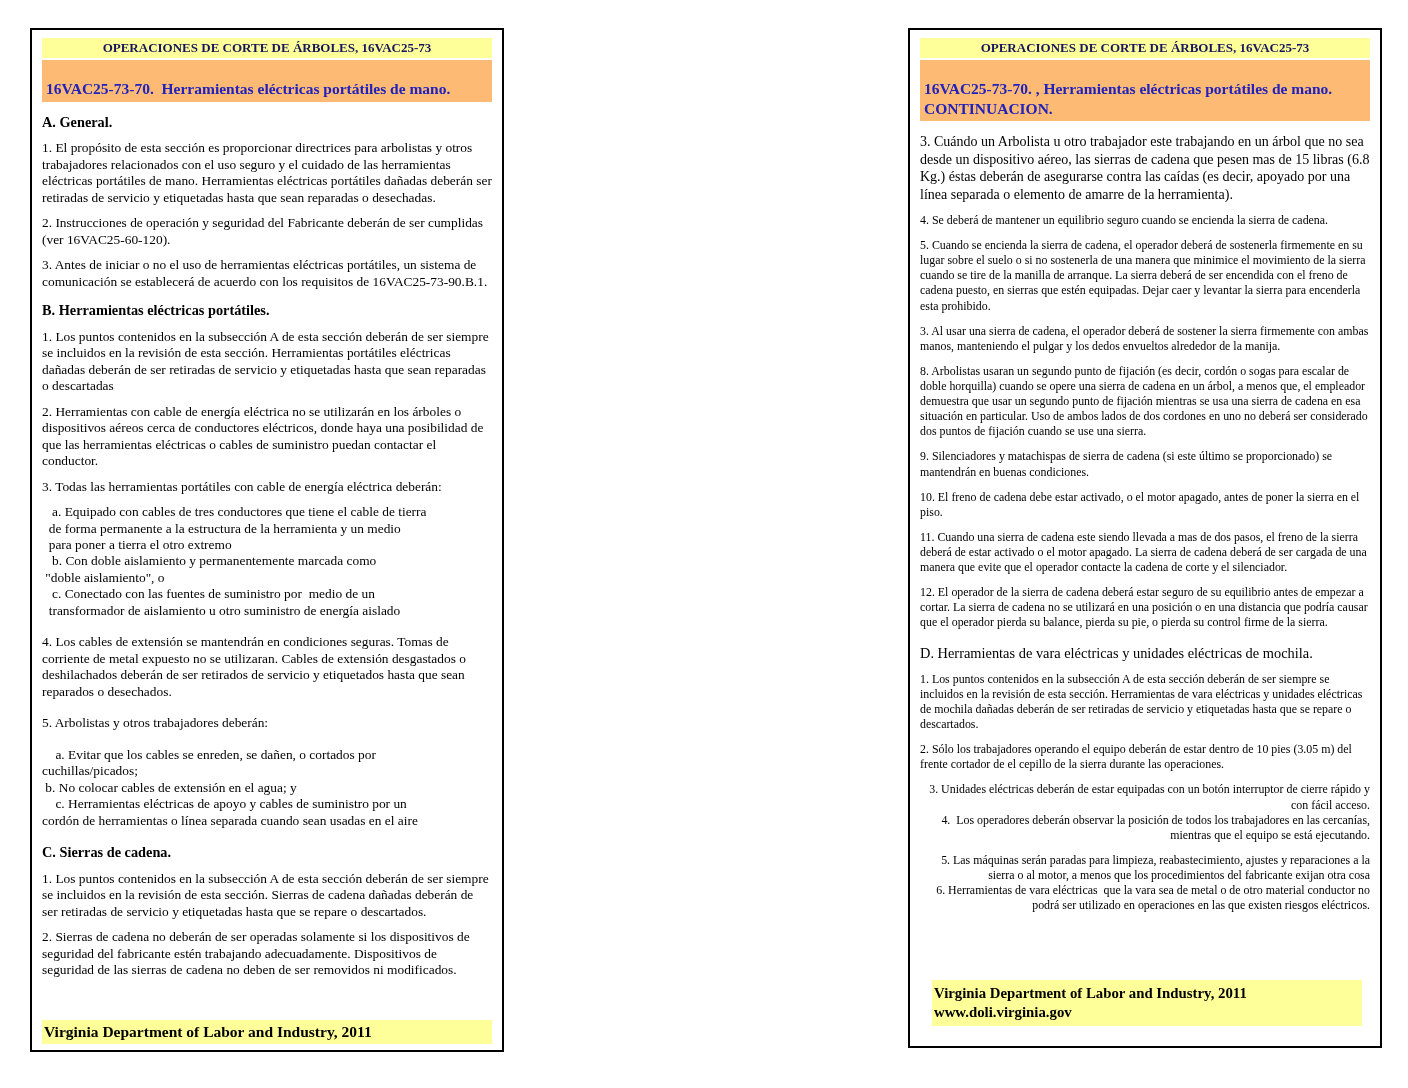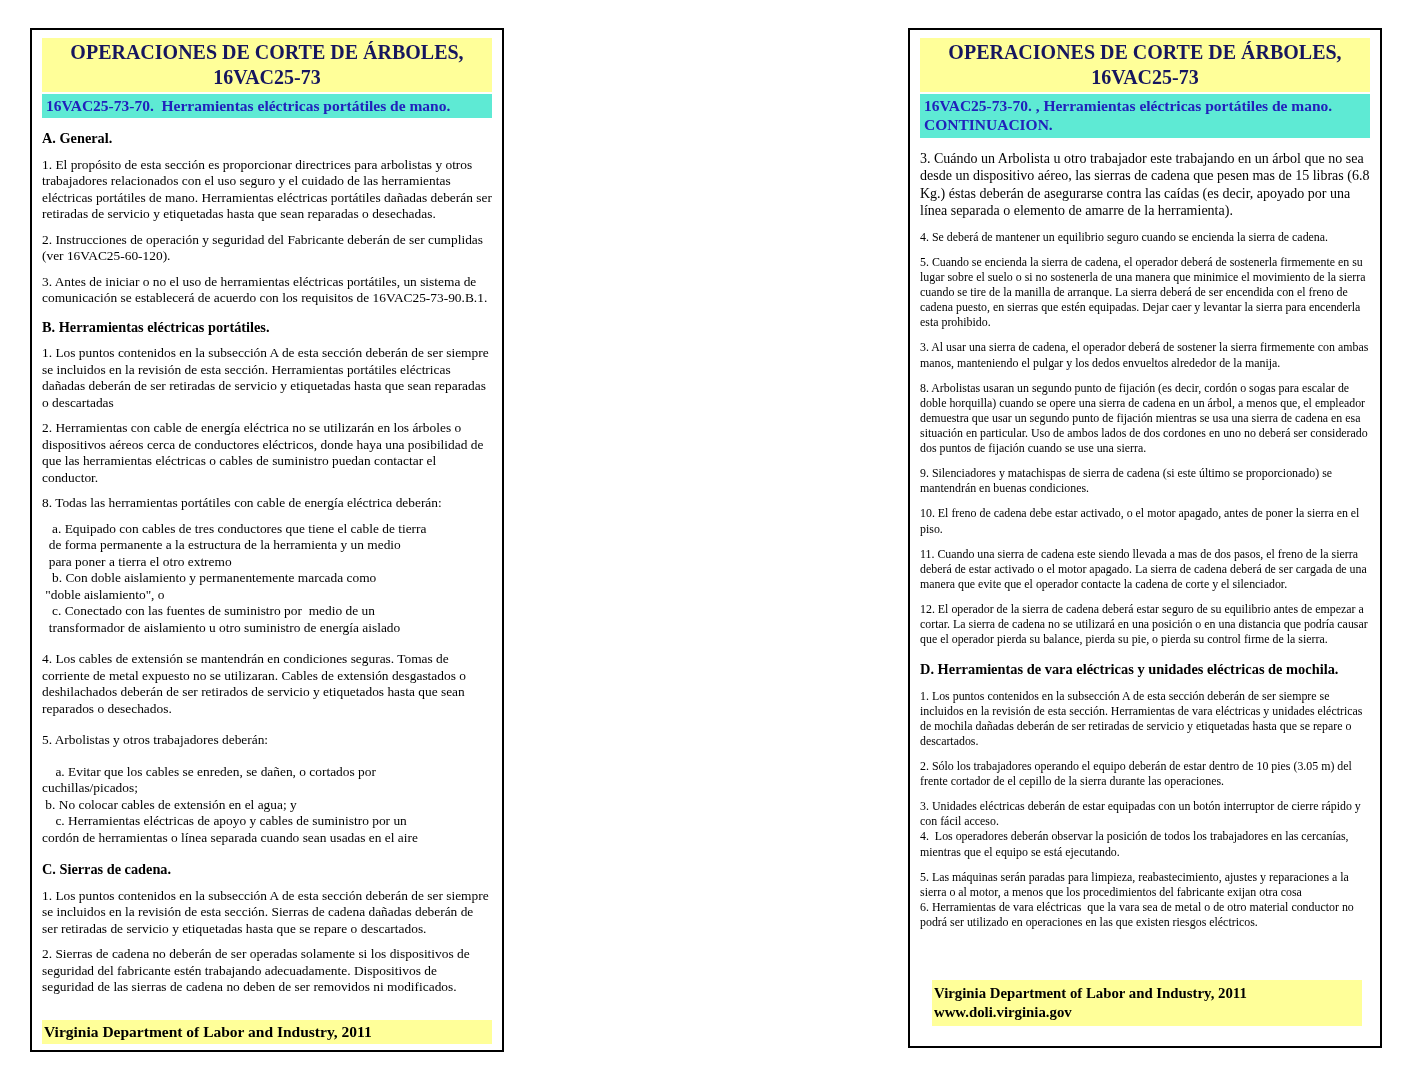--- a/index.html
+++ b/index.html
@@ -21,48 +21,48 @@
     padding: 8px 10px 6px 10px;
   }
   #left-panel  { left: 30px;  width: 474px; height: 1024px; }
   #right-panel { left: 908px; width: 474px; height: 1020px; }
 
   .title-bar {
     background: #ffff99;
     color: #16165e;
     font-weight: bold;
     text-align: center;
-    font-size: 20px;
+    font-size: 13px;
     line-height: 1.25;
     padding: 2px 2px;
     flex: 0 0 auto;
   }
   .subtitle-bar {
-    background: #5eead4;
+    background: #fdba74;
     color: #2121bb;
     font-weight: bold;
     font-size: 15.5px;
     line-height: 1.25;
-    padding: 2px 4px 3px 4px;
+    padding: 19px 4px 3px 4px;
     margin-top: 2px;
     white-space: pre-wrap;
     flex: 0 0 auto;
   }
 
   .body-l { font-size: 13.4px; line-height: 1.23; color: #000; }
   .body-l p { margin: 9px 0 0 0; }
   .body-l .heading { font-weight: bold; font-size: 14.3px; margin-top: 12px; }
   .body-l .prelist { white-space: pre-wrap; margin-top: 9px; }
   .gap-top { margin-top: 15px !important; }
 
   .body-r { font-size: 11.9px; line-height: 1.27; color: #000; }
   .body-r p { margin: 10px 0 0 0; }
   .body-r .lead { font-size: 14px; line-height: 1.25; margin-top: 12px; }
-  .body-r .heading { font-weight: bold; font-size: 14.4px; margin-top: 13px; }
-  .body-r .prelist { white-space: pre-wrap; }
+  .body-r .heading { font-weight: normal; font-size: 14.4px; margin-top: 13px; }
+  .body-r .prelist { white-space: pre-wrap; text-align: right; }
 
   .footer-bar {
     background: #ffff99;
     color: #000000;
     font-weight: bold;
     text-align: left;
     font-size: 15.5px;
     line-height: 1.3;
     padding: 2px 2px;
     margin-top: auto;
@@ -83,21 +83,21 @@
   <div class="title-bar">OPERACIONES DE CORTE DE ÁRBOLES, 16VAC25-73</div>
   <div class="subtitle-bar">16VAC25-73-70.  Herramientas eléctricas portátiles de mano.</div>
   <div class="body-l">
     <p class="heading">A. General.</p>
     <p>1. El propósito de esta sección es proporcionar directrices para arbolistas y otros trabajadores relacionados con el uso seguro y el cuidado de las herramientas eléctricas portátiles de mano. Herramientas eléctricas portátiles dañadas deberán ser retiradas de servicio y etiquetadas hasta que sean reparadas o desechadas.</p>
     <p>2. Instrucciones de operación y seguridad del Fabricante deberán de ser cumplidas (ver 16VAC25-60-120).</p>
     <p>3. Antes de iniciar o no el uso de herramientas eléctricas portátiles, un sistema de comunicación se establecerá de acuerdo con los requisitos de 16VAC25-73-90.B.1.</p>
     <p class="heading">B. Herramientas eléctricas portátiles.</p>
     <p>1. Los puntos contenidos en la subsección A de esta sección deberán de ser siempre se incluidos en la revisión de esta sección. Herramientas portátiles eléctricas dañadas deberán de ser retiradas de servicio y etiquetadas hasta que sean reparadas o descartadas</p>
     <p>2. Herramientas con cable de energía eléctrica no se utilizarán en los árboles o dispositivos aéreos cerca de conductores eléctricos, donde haya una posibilidad de que las herramientas eléctricas o cables de suministro puedan contactar el conductor.</p>
-    <p>8. Todas las herramientas portátiles con cable de energía eléctrica deberán:</p>
+    <p>3. Todas las herramientas portátiles con cable de energía eléctrica deberán:</p>
     <p class="prelist">   a. Equipado con cables de tres conductores que tiene el cable de tierra
   de forma permanente a la estructura de la herramienta y un medio
   para poner a tierra el otro extremo
    b. Con doble aislamiento y permanentemente marcada como
  "doble aislamiento", o
    c. Conectado con las fuentes de suministro por  medio de un
   transformador de aislamiento u otro suministro de energía aislado</p>
     <p class="gap-top">4. Los cables de extensión se mantendrán en condiciones seguras. Tomas de corriente de metal expuesto no se utilizaran. Cables de extensión desgastados o deshilachados deberán de ser retirados de servicio y etiquetados hasta que sean reparados o desechados.</p>
     <p class="gap-top">5. Arbolistas y otros trabajadores deberán:</p>
     <p class="prelist gap-top">    a. Evitar que los cables se enreden, se dañen, o cortados por

